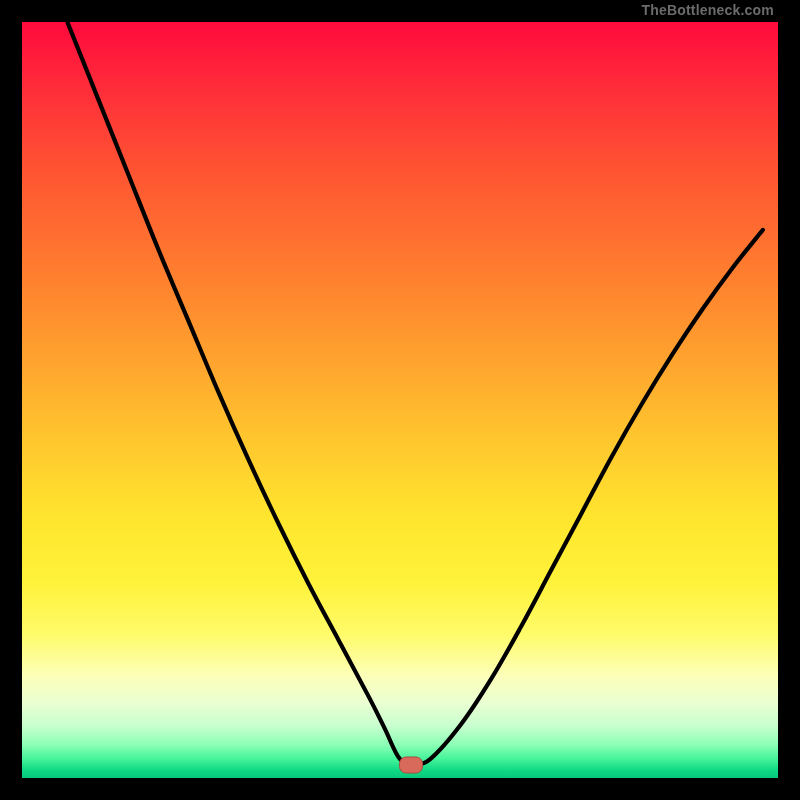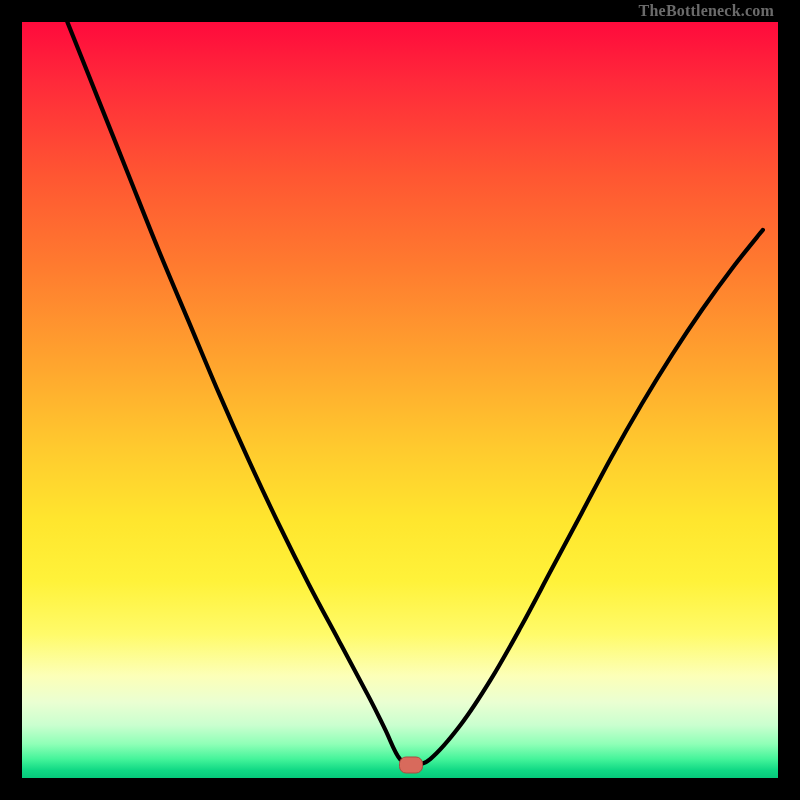--- a/index.html
+++ b/index.html
@@ -62,22 +62,22 @@
     height: 15px;
     border-radius: 7px;
     background: #d86a5c;
     border: 1px solid #a94c40;
     transform: translate(-50%, -50%);
   }
   .watermark {
     position: absolute;
     top: 2px;
     right: 26px;
-    font-family: Liberation Serif, serif;
-    font-size: 16px;
+    font-family: Liberation Sans, sans-serif;
+    font-size: 14px;
     font-weight: 600;
     color: #6b6b6b;
     letter-spacing: 0.2px;
   }
 </style>
 </head>
 <body>
 
 <div class="stage">
   <div class="watermark">TheBottleneck.com</div>

